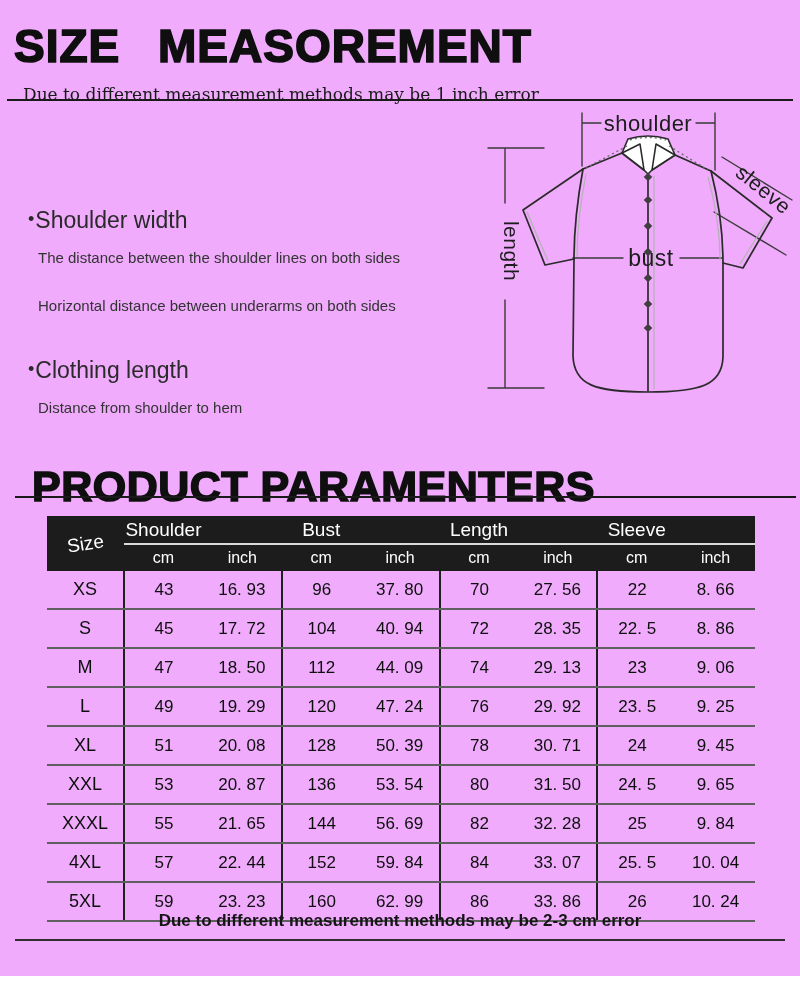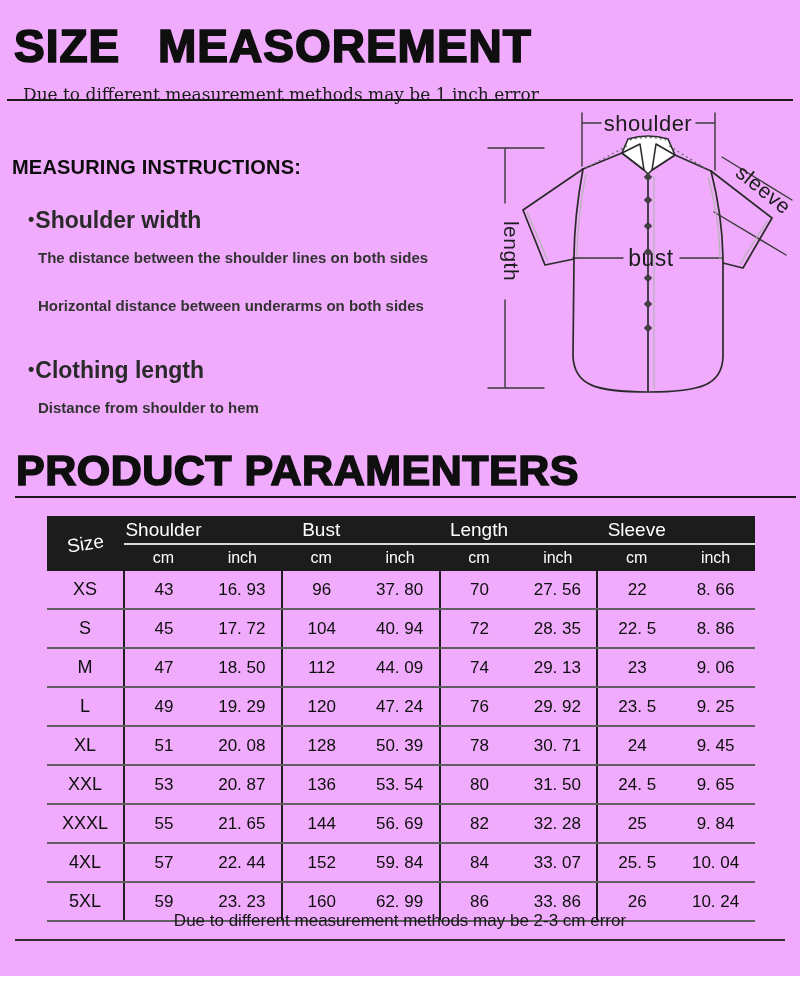--- a/index.html
+++ b/index.html
@@ -13,64 +13,63 @@
   .subtitle{position:absolute;left:15px;top:76px;margin:8px;
             font-family:"DejaVu Serif",serif;font-size:17px;color:#1a1a1a;}
   .rule{position:absolute;height:2px;background:#1a1a1a;}
   .rule-top{left:7px;right:7px;top:99px;}
   .rule-product{left:15px;right:4px;top:496px;}
   .rule-bottom{left:15px;right:15px;top:939px;background:#2e2e2e;}
 
   
   .instr-heading{position:absolute;left:12px;top:156px;margin:0;font-size:20px;
                  font-weight:700;letter-spacing:0.2px;color:#0d0d0d;}
-  .instr-item{position:absolute;left:28px;width:420px;font-weight:bold;}
+  .instr-item{position:absolute;left:28px;width:420px;}
   .item-0{top:206px;} .item-1{top:282px;} .item-2{top:356px;}
   .instr-term{display:block;font-size:23px;color:#2a2a2a;line-height:27px;}
   .bullet{font-size:18px;vertical-align:3px;margin-right:1px;}
   .instr-desc{margin:15px 0 0 10px;font-size:15px;color:#333;line-height:17px;}
 
   
   .diagram{position:absolute;left:460px;top:100px;}
   .diagram text{font-family:"Liberation Sans",sans-serif;fill:#1c1c1c;letter-spacing:0.5px;}
 
   
-  .product-heading{position:absolute;left:16px;top:446px;margin:0;font-size:43px;
+  .product-heading{position:absolute;left:16px;top:446px;margin:16px;font-size:43px;
                    font-weight:700;letter-spacing:0.5px;color:#0f0f0f;
                    -webkit-text-stroke:1.6px #0f0f0f;}
 
   
   table.size-table{position:absolute;left:47px;top:516px;width:708px;
                    border-collapse:collapse;table-layout:fixed;}
   .size-table thead th{background:#1c1c1c;color:#fff;font-weight:400;padding:0;}
   .size-table .grp-row th{height:27px;}
   .size-table .unit-row th{height:26px;font-size:16px;}
   th.size-th{font-size:19px;}
   th.size-th span{display:inline-block;transform:rotate(-9deg);}
   th.grp{text-align:left;font-weight:700;font-size:19px;border-bottom:2px solid #d9d9d9;}
   th.grp span{display:inline-block;width:50%;text-align:center;}
   .size-table tbody td{height:37px;text-align:center;font-size:17px;color:#0e0e0e;
                        border-bottom:2px solid #5f5f5f;padding:0;}
   .size-table tbody td.size-cell{font-size:18px;}
   .size-table tbody td.size-cell,
   .size-table tbody td.grp-end{border-right:2px solid #1f1f1f;margin-top:22px;}
 
   .footnote{position:absolute;left:0;top:911px;width:100%;margin:0;text-align:center;
-            font-size:17px;color:#151515;}
+            font-size:17px;color:#151515;font-weight:bold;}
 </style>
 </head>
 <body>
 
 <div class="page">
 
   <h1 class="title">SIZE MEASOREMENT</h1>
   <p class="subtitle">Due to different measurement methods may be 1 inch error</p>
   <div class="rule rule-top"></div>
 
-  <h2 class="instr-heading">MEASURING INSTRUCTIONS:</h2>
 
   <div class="instr-item item-0">
     <span class="instr-term"><span class="bullet">•</span><span>Shoulder width</span></span>
     <p class="instr-desc">The distance between the shoulder lines on both sides</p>
   </div>
   <div class="instr-item item-1">
     <p class="instr-desc">Horizontal distance between underarms on both sides</p>
   </div>
   <div class="instr-item item-2">
     <span class="instr-term"><span class="bullet">•</span><span>Clothing length</span></span>

